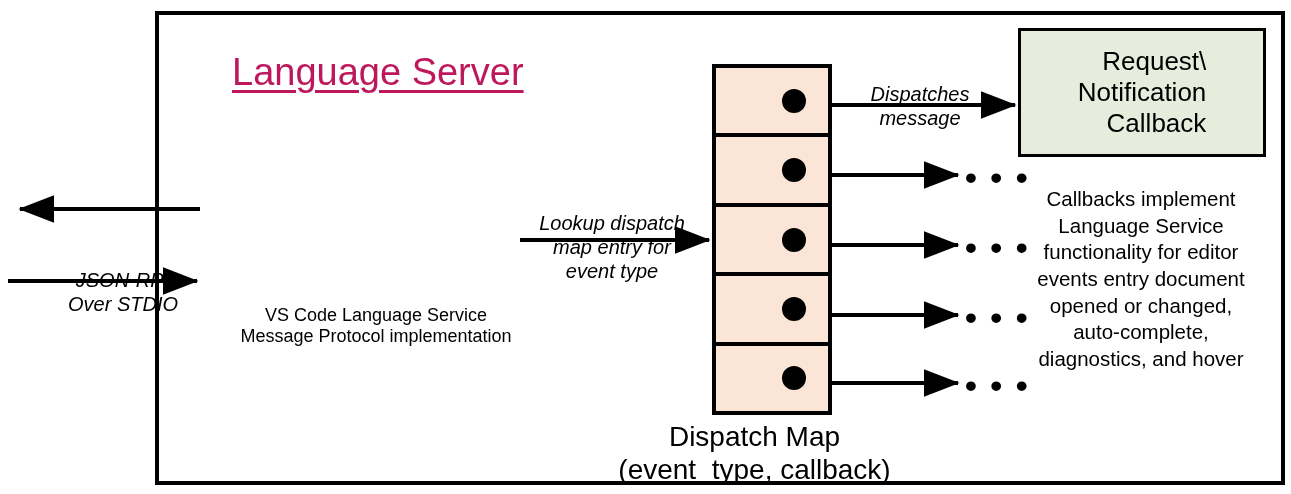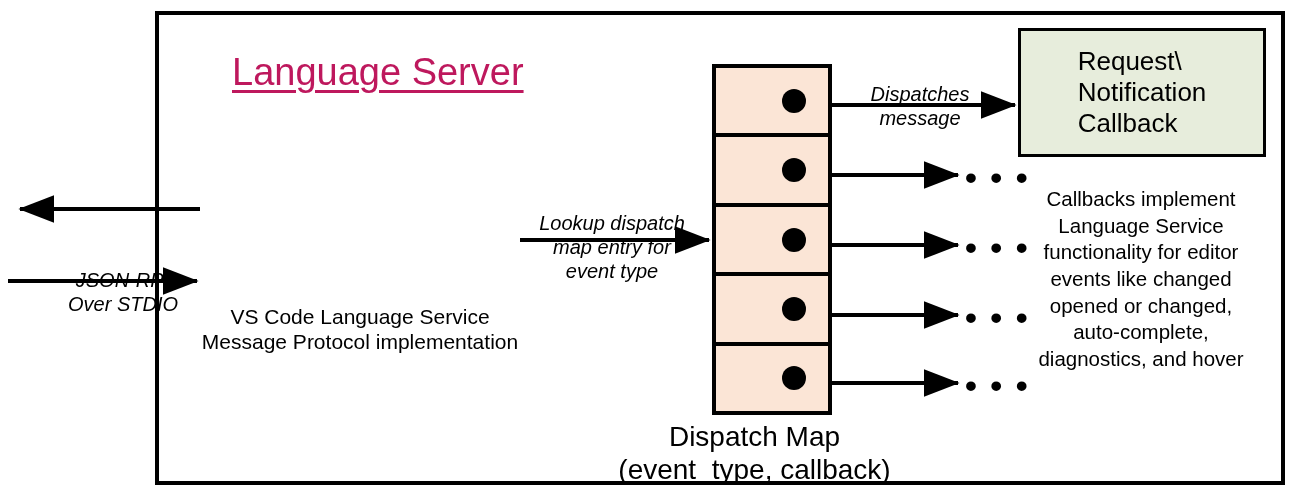--- a/index.html
+++ b/index.html
@@ -65,24 +65,24 @@
     align-items: center;
     justify-content: center;
   }
   #message-io-box .box-label {
     font-size: 26px;
     line-height: 1.22;
     text-align: center;
     white-space: pre-line;
   }
   #message-io-caption {
-    left: 190px;
+    left: 206px;
     top: 305px;
     width: 340px;
-    font-size: 21px;
+    font-size: 18px;
   }
 
   
   #dispatch-map {
     position: absolute;
     left: 712px;
     top: 64px;
     width: 120px;
     height: 351px;
     border: 4px solid #000000;
@@ -125,21 +125,21 @@
     background: #E7EDDC;
     border: 3px solid #000000;
     box-sizing: border-box;
     display: flex;
     align-items: center;
     justify-content: center;
   }
   #callback-box .box-label {
     font-size: 26px;
     line-height: 1.20;
-    text-align: left;
+    text-align: right;
     white-space: pre-line;
   }
   #callback-caption {
     left: 1010px;
     top: 186px;
     width: 262px;
     font-size: 20.5px;
     line-height: 1.30;
   }
 
@@ -261,21 +261,21 @@
 (event_type, callback)</div>
 
   <div id="callback-box">
     <div class="box-label">Request\
 Notification
 Callback</div>
   </div>
   <div id="callback-caption" class="ctext">Callbacks implement
 Language Service
 functionality for editor
-events like changed
+events entry document
 opened or changed,
 auto-complete,
 diagnostics, and hover</div>
 
   <div id="label-jsonrpc" class="edge-label">JSON-RPC
 Over STDIO</div>
   <div id="label-lookup" class="edge-label">Lookup dispatch
 map entry for
 event type</div>
   <div id="label-dispatches" class="edge-label">Dispatches

